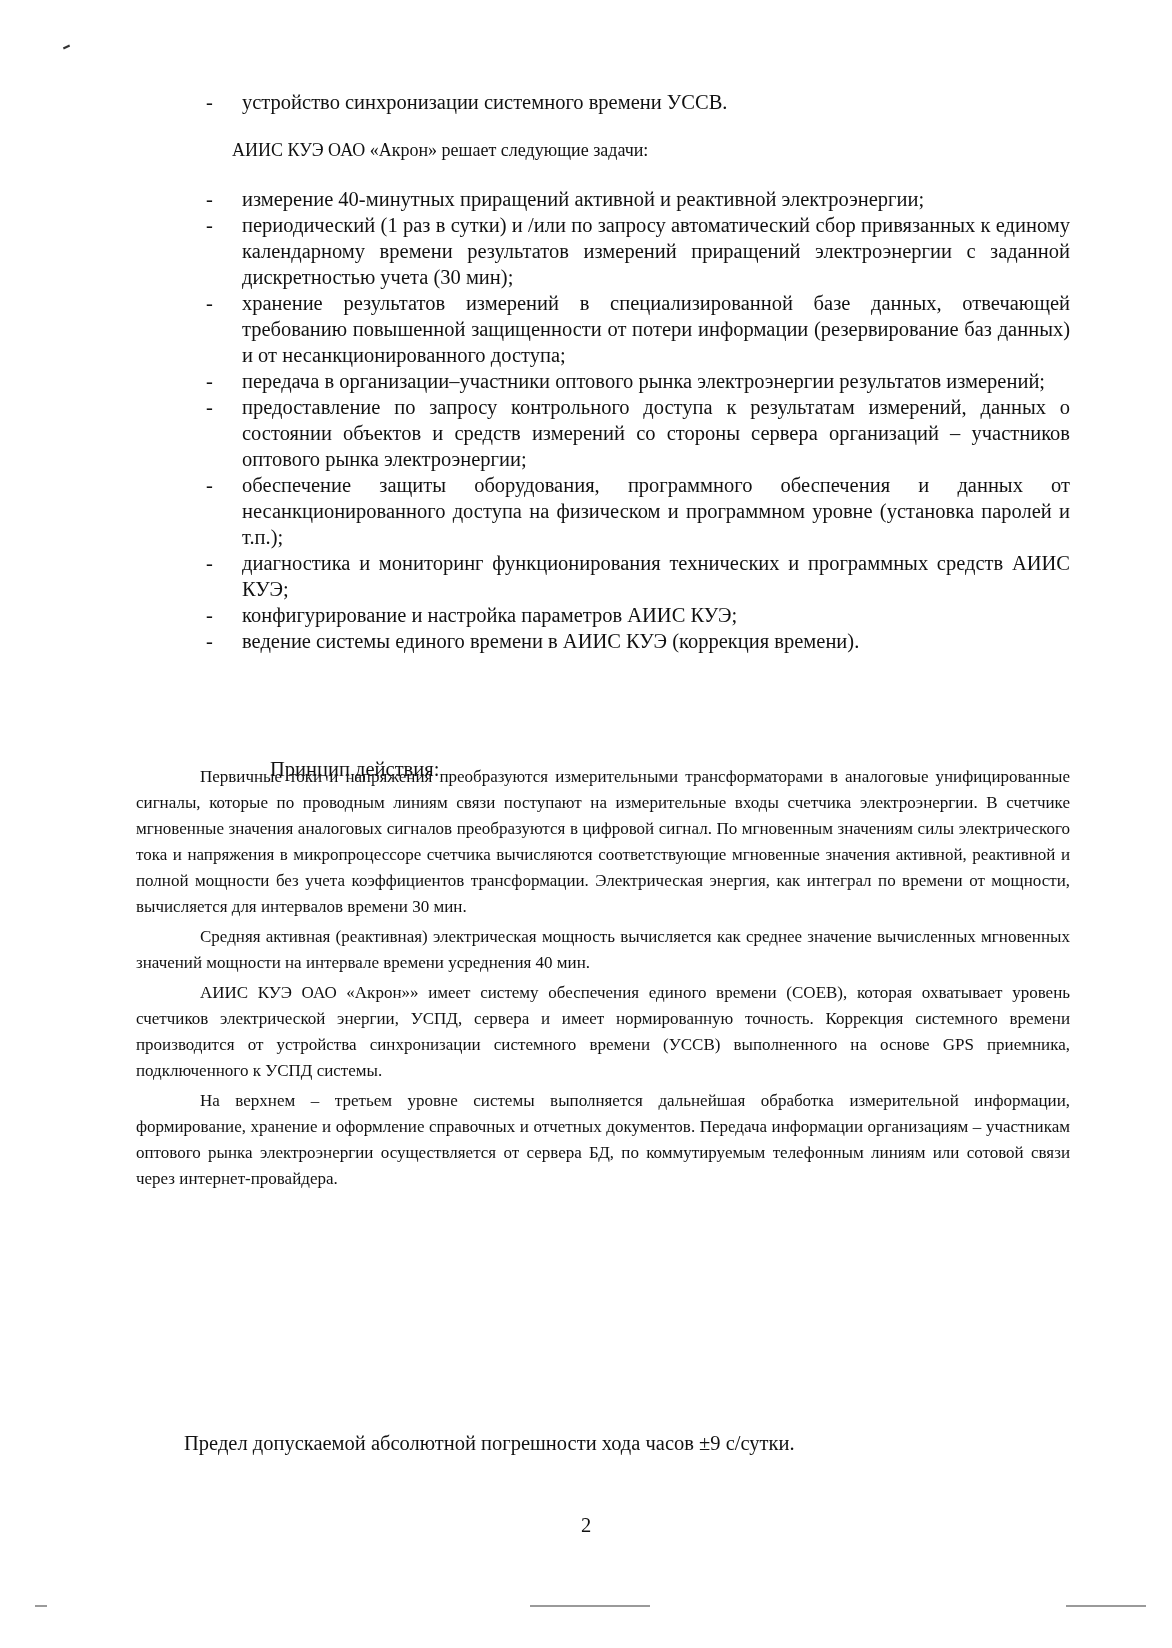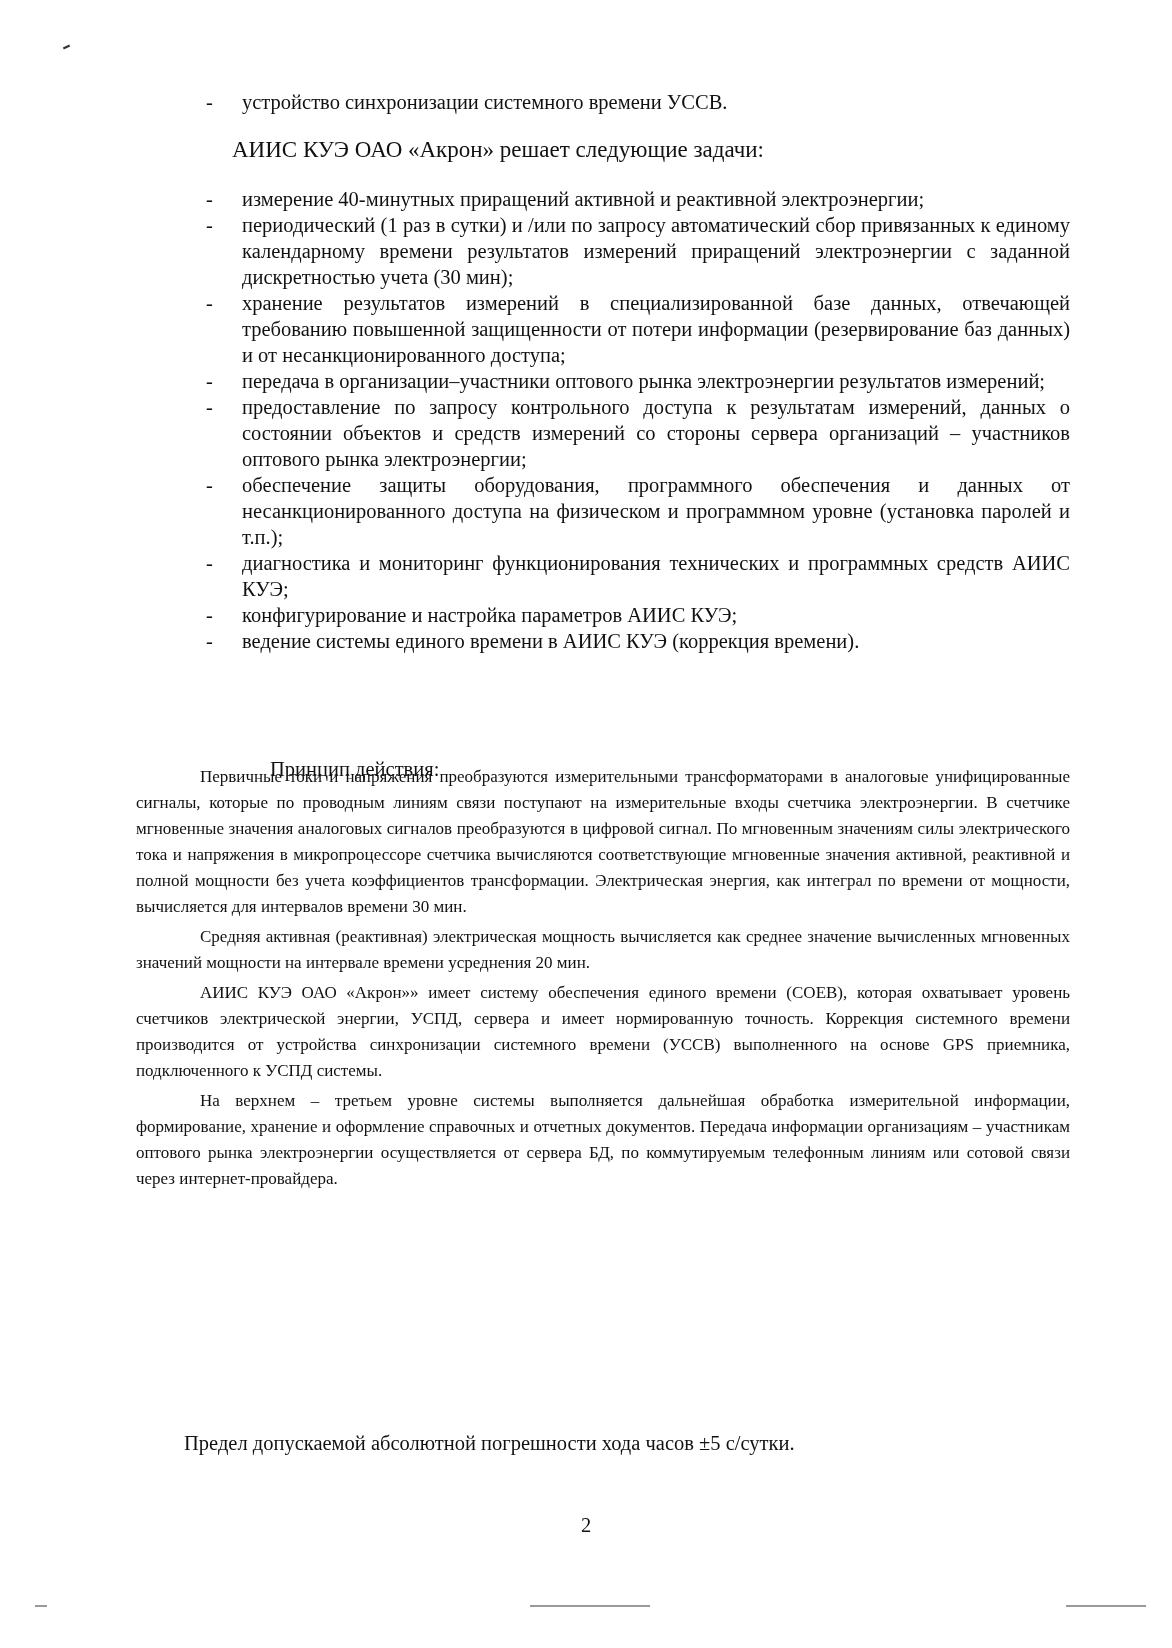--- a/index.html
+++ b/index.html
@@ -49,21 +49,21 @@
       left: 200px;
       top: 89px;
       width: 870px;
       font-size: 20.5px;
       line-height: 26px;
     }
     .intro-line {
       position: absolute;
       left: 232px;
       top: 137px;
-      font-size: 23px;
+      font-size: 18px;
       line-height: 26px;
       text-align: center;
     }
     .tasks-list {
       top: 186px;
     }
     .section-heading {
       position: absolute;
       left: 270px;
       top: 724px;
@@ -158,25 +158,25 @@
     <div class="dash-item">
       <span class="dash">-</span>
       <span>ведение системы единого времени в АИИС КУЭ (коррекция времени).</span>
     </div>
   </div>
 
   <div class="section-heading">Принцип действия:</div>
 
   <div class="body-text">
     <p class="para">Первичные токи и напряжения преобразуются измерительными трансформаторами в аналоговые унифицированные сигналы, которые по проводным линиям связи поступают на измерительные входы счетчика электроэнергии. В счетчике мгновенные значения аналоговых сигналов преобразуются в цифровой сигнал. По мгновенным значениям силы электрического тока и напряжения в микропроцессоре счетчика вычисляются соответствующие мгновенные значения активной, реактивной и полной мощности без учета коэффициентов трансформации. Электрическая энергия, как интеграл по времени от мощности, вычисляется для интервалов времени 30 мин.</p>
-    <p class="para">Средняя активная (реактивная) электрическая мощность вычисляется как среднее значение вычисленных мгновенных значений мощности на интервале времени усреднения 20 мин.</p>
+    <p class="para">Средняя активная (реактивная) электрическая мощность вычисляется как среднее значение вычисленных мгновенных значений мощности на интервале времени усреднения 40 мин.</p>
     <p class="para">АИИС КУЭ ОАО «Акрон»» имеет систему обеспечения единого времени (СОЕВ), которая охватывает уровень счетчиков электрической энергии, УСПД, сервера и имеет нормированную точность. Коррекция системного времени производится от устройства синхронизации системного времени (УССВ) выполненного на основе GPS приемника, подключенного к УСПД  системы.</p>
     <p class="para">На верхнем – третьем уровне системы выполняется дальнейшая обработка измерительной информации, формирование, хранение и оформление справочных и отчетных документов. Передача информации организациям – участникам оптового рынка электроэнергии осуществляется от сервера БД, по коммутируемым телефонным линиям или сотовой связи через интернет-провайдера.</p>
   </div>
 
-  <div class="final-line">Предел допускаемой абсолютной погрешности хода часов ±5 с/сутки.</div>
+  <div class="final-line">Предел допускаемой абсолютной погрешности хода часов ±9 с/сутки.</div>
 
   <div class="page-number">2</div>
 
   <div class="footer-noise" style="left:35px; width:12px;"></div>
   <div class="footer-noise" style="left:530px; width:120px;"></div>
   <div class="footer-noise" style="left:1066px; width:80px;"></div>
 </div>
 
 </body></html>

